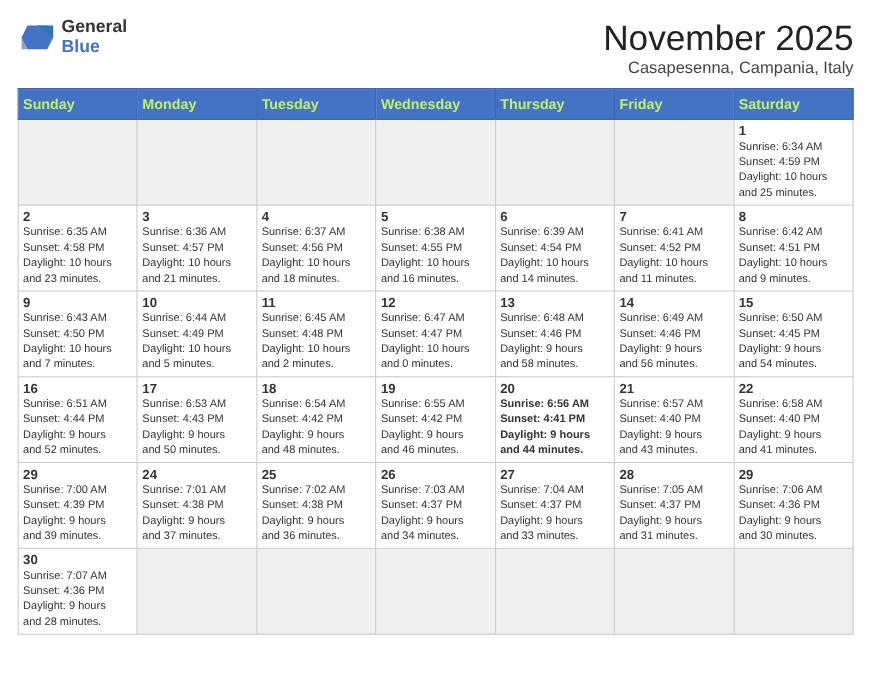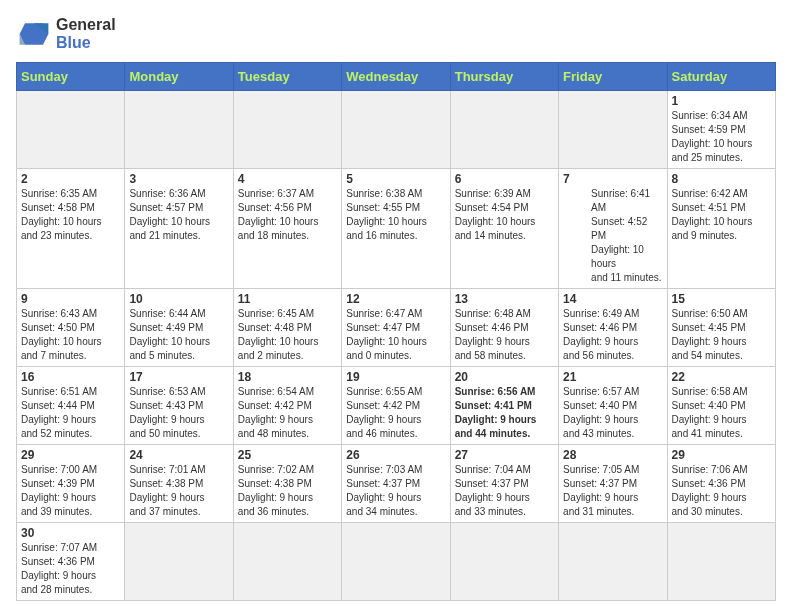--- a/index.html
+++ b/index.html
@@ -87,20 +87,24 @@
     <svg class="logo-blue-shape" viewBox="0 0 40 40">
       <polygon points="10,8 30,8 36,20 30,32 10,32 4,20" fill="#4472C4"></polygon>
       <polygon points="20,8 36,8 36,20" fill="#2E75B6"></polygon>
       <polygon points="4,20 10,32 4,32" fill="#1F4E79" opacity="0.5"></polygon>
     </svg>
     <div>
       <div style="font-size:16px; color:#333;"><span style="font-weight:bold;">General</span></div>
       <div style="font-size:16px; color:#4472C4; font-weight:bold;">Blue</div>
     </div>
   </div>
+  <div class="title-container">
+    <div class="main-title">November 2025</div>
+    <div class="subtitle">Casapesenna, Campania, Italy</div>
+  </div>
 </div>
 
 <table class="calendar">
   <thead>
     <tr>
     <th>Sunday</th>
         <th>Monday</th>
         <th>Tuesday</th>
         <th>Wednesday</th>
         <th>Thursday</th>
@@ -155,21 +159,21 @@
         </td>
         <td>
           <span class="day-number">6</span>
           <div class="day-info" style="white-space: pre-line;">Sunrise: 6:39 AM
 Sunset: 4:54 PM
 Daylight: 10 hours
 and 14 minutes.</div>
         </td>
         <td>
           <span class="day-number">7</span>
-          <div class="day-info" style="white-space: pre-line; margin-left: 28px;">Sunrise: 6:41 AM
+          <div class="day-info" style="white-space: pre-line;">Sunrise: 6:41 AM
 Sunset: 4:52 PM
 Daylight: 10 hours
 and 11 minutes.</div>
         </td>
         <td>
           <span class="day-number">8</span>
           <div class="day-info" style="white-space: pre-line;">Sunrise: 6:42 AM
 Sunset: 4:51 PM
 Daylight: 10 hours
 and 9 minutes.</div>

